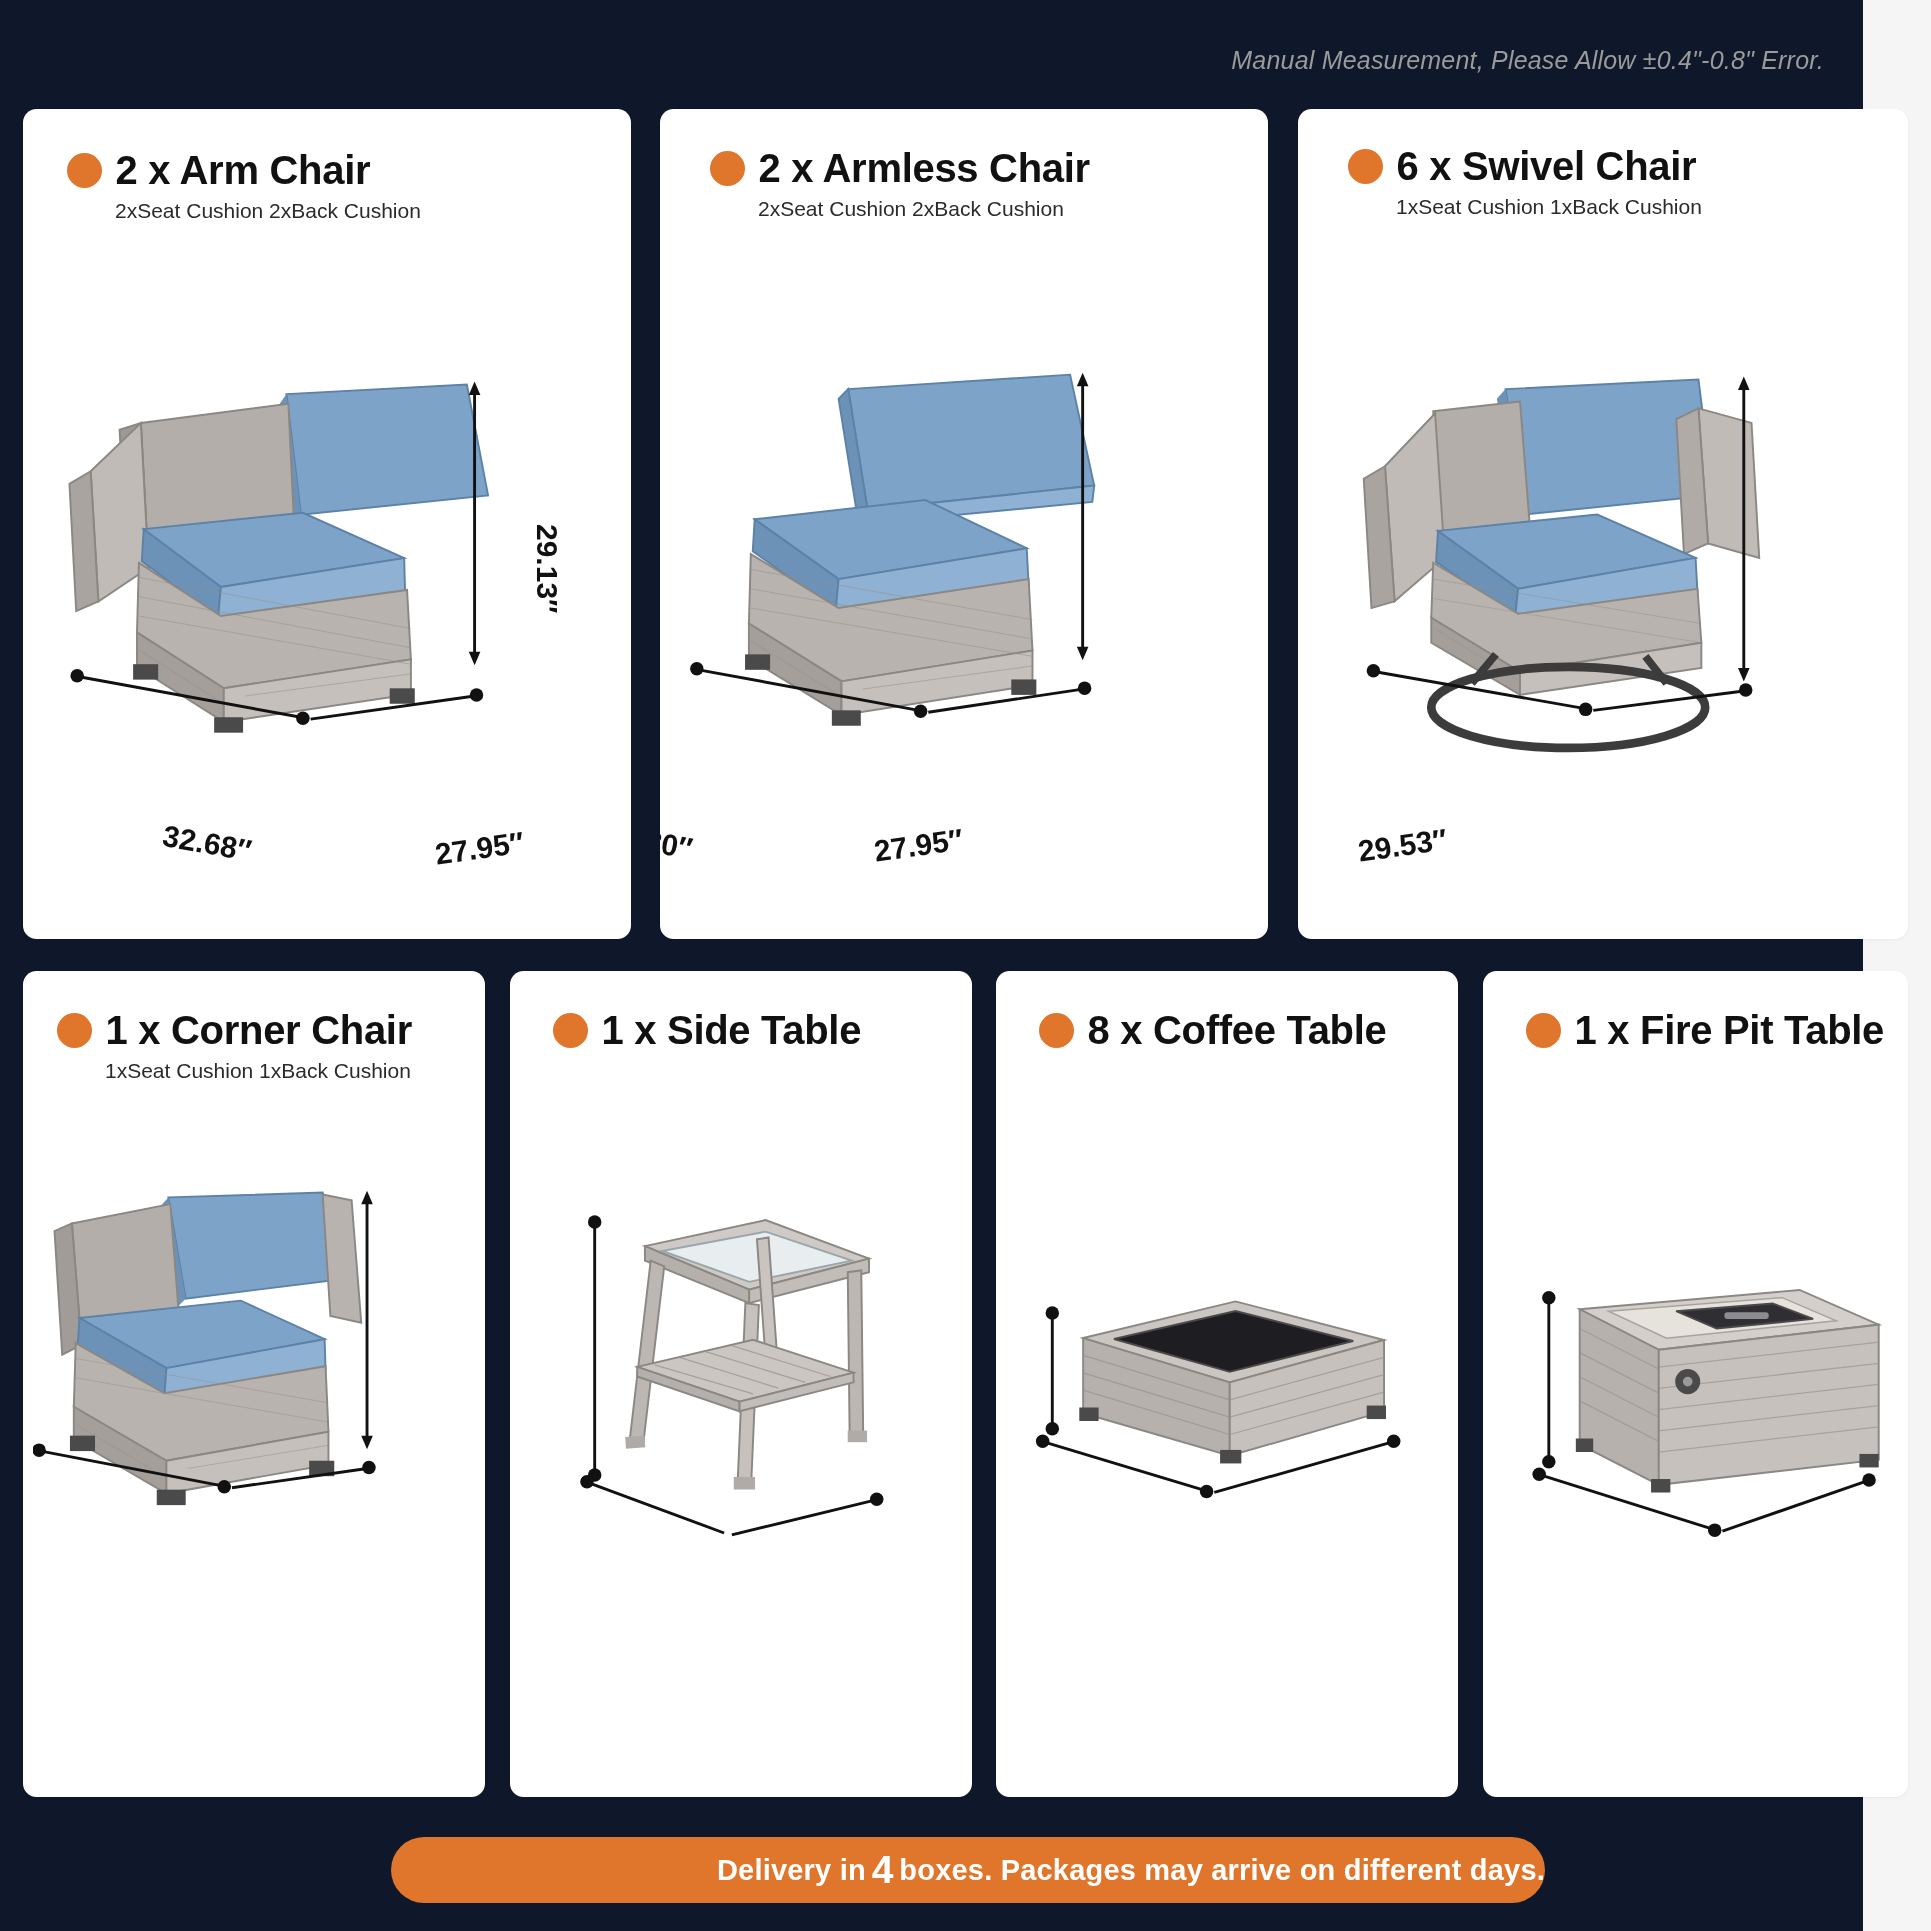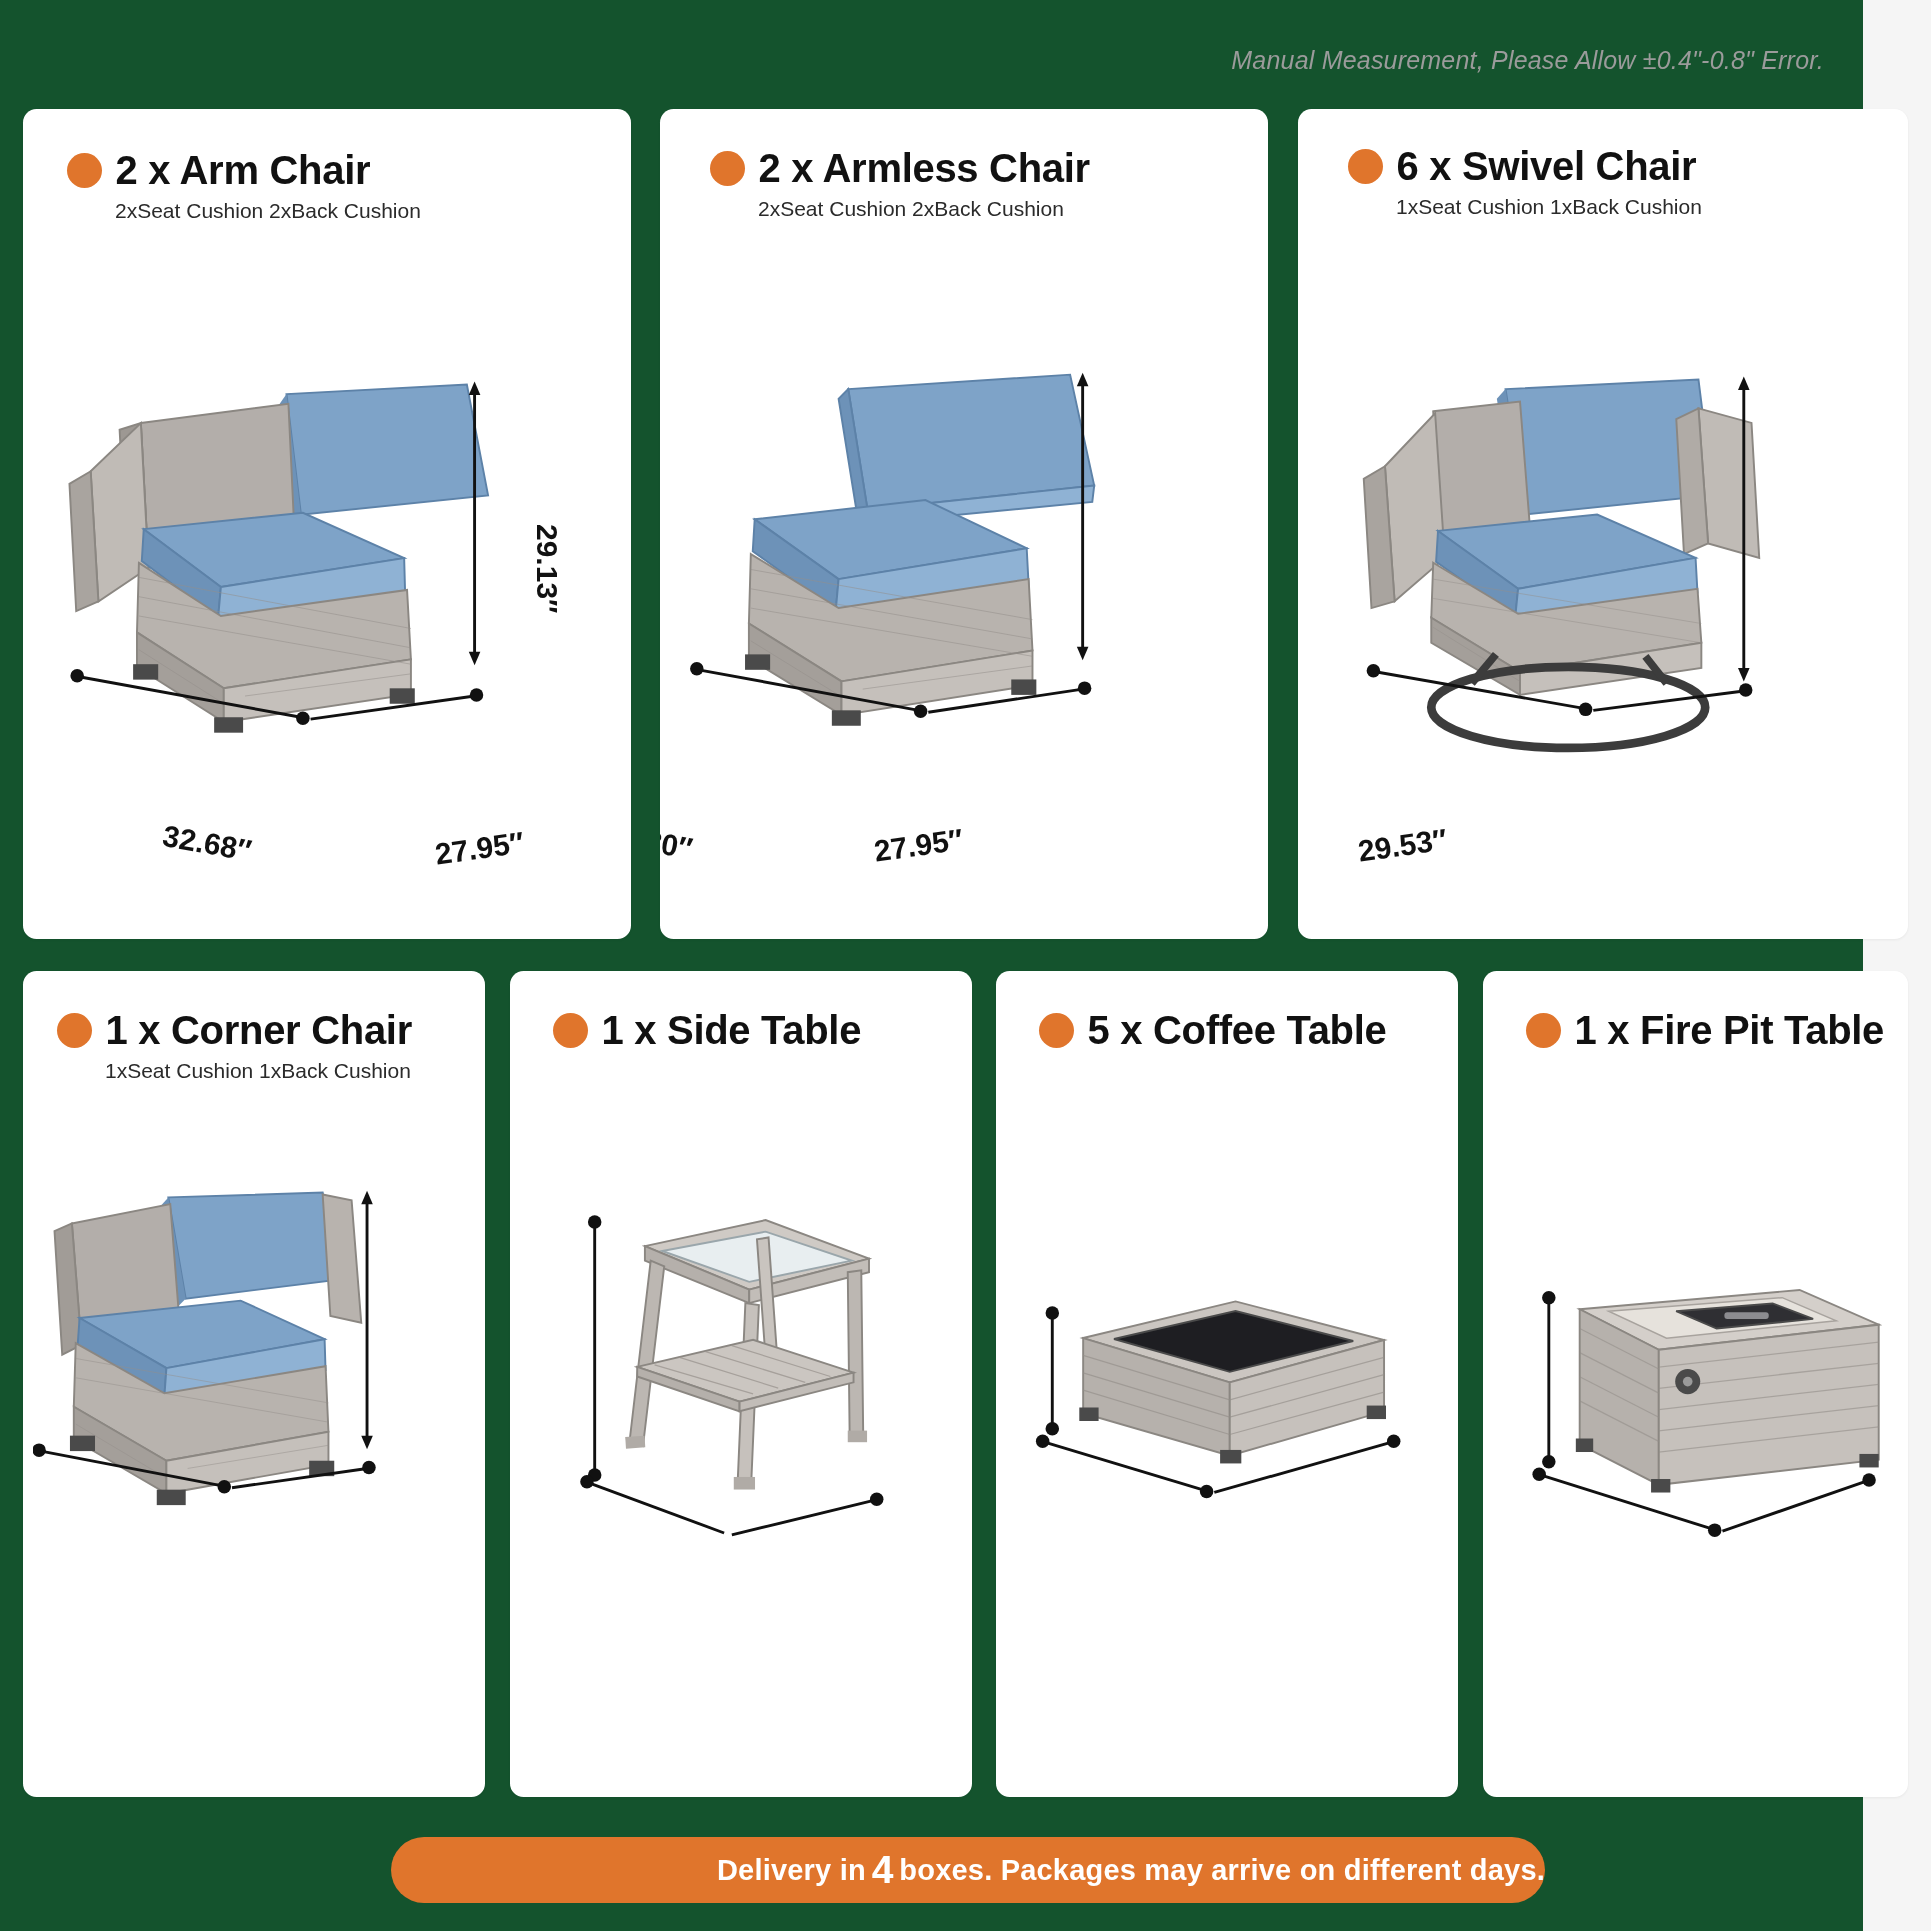--- a/index.html
+++ b/index.html
@@ -8,21 +8,21 @@
     width: 1931px;
     height: 1931px;
     background: #f5f5f5;
     font-family: "Liberation Sans", sans-serif;
     overflow: hidden;
   }
   .page {
     position: relative;
     width: 1863px;
     height: 1931px;
-    background: #14532d;
+    background: #0f172a;
     box-sizing: border-box;
   }
   .disclaimer {
     position: absolute;
     top: 46px;
     right: 39px;
     font-size: 25px;
     color: #9b9b9b;
     font-style: italic;
     letter-spacing: 0.2px;
@@ -372,21 +372,21 @@
         <circle cx="360" cy="317" r="7" fill="#111"></circle>
       </svg>
     </div>
 
   </div>
 
   <div class="card" style="left:996px; top:971px; width:462px; height:826px;">
     <div class="card-head" style="left:43px; top:37px;">
       <div class="title-row">
         <div class="bullet"></div>
-        <div class="card-title">5 x  Coffee Table</div>
+        <div class="card-title">8 x  Coffee Table</div>
       </div>
     </div>
 
     <div class="illus" style="left:9.7px; top:309px;">
       <svg width="434" height="309" viewBox="0 0 450 320">
 
         <path d="M80 60 L238 22 L392 62 L232 106 Z" fill="#cbc6c1" stroke="#8b8782" stroke-width="2"></path>
 
         <path d="M112 61 L238 32 L360 63 L232 95 Z" fill="#1e1e22" stroke="#4a4a4a" stroke-width="2"></path>
 

